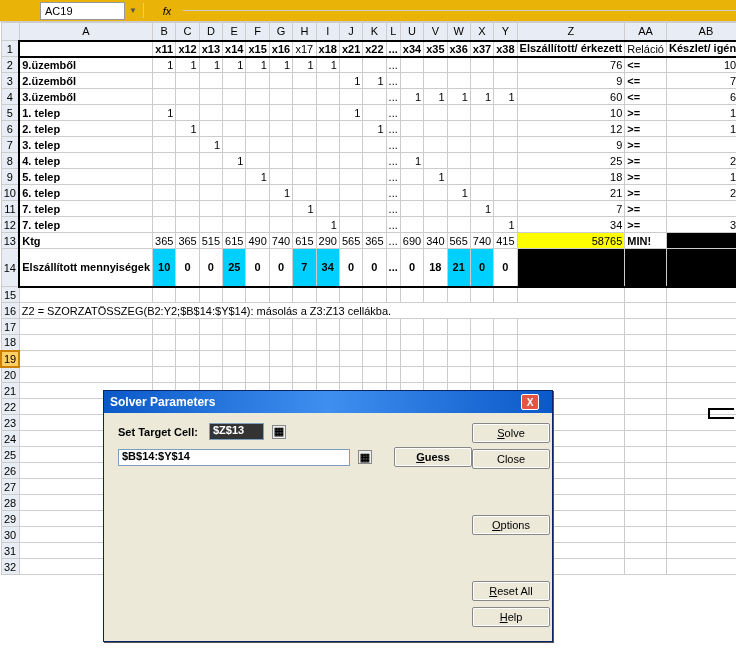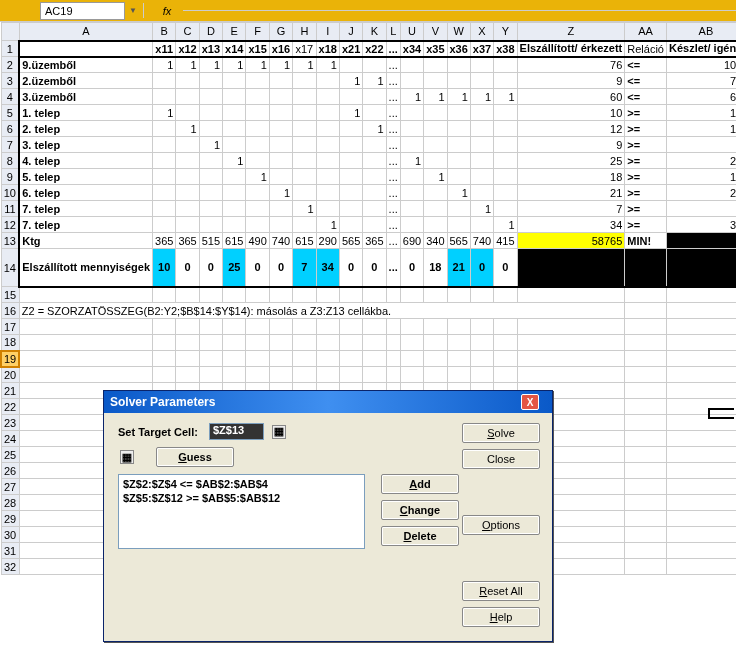--- a/index.html
+++ b/index.html
@@ -841,37 +841,27 @@
   <div class="dlg-body">
     <div class="dlg-left">
       <div class="row">
         <span class="lbl"><span>Set Target Cell:</span></span>
         <span class="input-sm" style="width:55px;background:#333;color:#fff;">
             <span>$Z$13</span>
           </span>
         <span class="picker">▦</span>
       </div>
       <div class="row" style="margin-top:5px;">
+        <span class="input-sm" style="width:232px;">$B$14:$Y$14</span>
         <span class="picker">▦</span>
         <span style="width:10px;"></span>
         <div class="btn">
             <span class="u">G</span>
             <span>uess</span>
           </div>
-      </div>
-      <div class="row" style="align-items:flex-start; margin-top:4px;">
-        <div class="list-box" id="constraints">
-            <div>$Z$2:$Z$4 &lt;= $AB$2:$AB$4</div>
-            <div>$Z$5:$Z$12 &gt;= $AB$5:$AB$12</div>
-          </div>
-        <div style="display:flex;flex-direction:column;gap:6px;margin-left:10px;">
-          <div class="btn"><span class="u">A</span>dd</div>
-          <div class="btn"><span class="u">C</span>hange</div>
-          <div class="btn"><span class="u">D</span>elete</div>
-        </div>
       </div>
     </div>
     <div class="dlg-right">
       <div class="btn"><span class="u">S</span>olve</div>
       <div class="btn">Close</div>
       <div class="spacer"></div>
       <div class="spacer"></div>
       <div class="btn"><span class="u">O</span>ptions</div>
       <div class="spacer"></div>
       <div class="spacer"></div>

